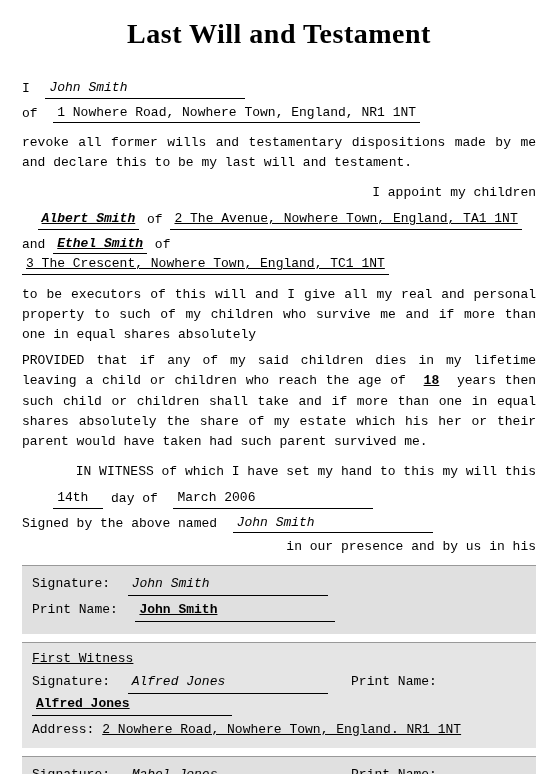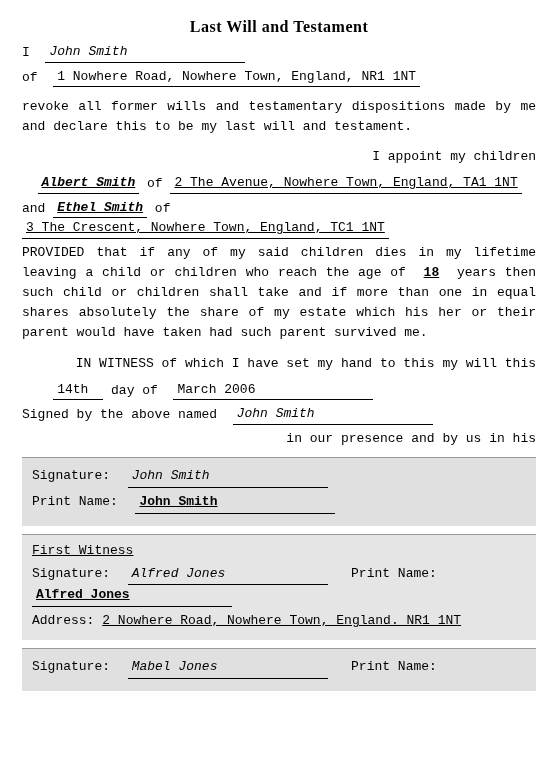--- a/index.html
+++ b/index.html
@@ -12,24 +12,24 @@
       padding: 0;
     }
     .page {
       width: 558px;
       min-height: 774px;
       background: #fff;
       padding: 18px 22px 18px 22px;
     }
     h1 {
       text-align: center;
-      font-size: 16px;
+      font-size: 28px;
       font-weight: bold;
       font-family: 'Times New Roman', Times, serif;
-      margin-bottom: 6px;
+      margin-bottom: 28px;
       letter-spacing: 0.5px;
     }
     .line {
       display: flex;
       align-items: flex-end;
       flex-wrap: wrap;
       margin-bottom: 4px;
       line-height: 1.5;
     }
     .label {
@@ -144,20 +144,21 @@
   <div class="line">
     <span class="label">and</span>
     &nbsp;
     <span class="underline-field short bold-underline sig-name">Ethel Smith</span>
     &nbsp;
     <span class="label">of</span>
     &nbsp;
     <span class="underline-field long underline-text">3 The Crescent, Nowhere Town, England, TC1 1NT</span>
   </div>
 
+  <div class="para justified section-gap">to be executors of this will and I give all my real and personal property to such of my children who survive me and if more than one in equal shares absolutely</div>
 
   <div class="para justified">
     <span>PROVIDED that if any of my said children dies in my lifetime leaving a child or children who reach the age of</span>
     &nbsp;<span class="underline-text bold-underline">18</span>&nbsp;
     <span>years then such child or children shall take and if more than one in equal shares absolutely the share of my estate which his her or their parent would have taken had such parent survived me.</span>
   </div>
 
   <div class="para section-gap">IN WITNESS of which I have set my hand to this my will this</div>
 
   <div class="line">

